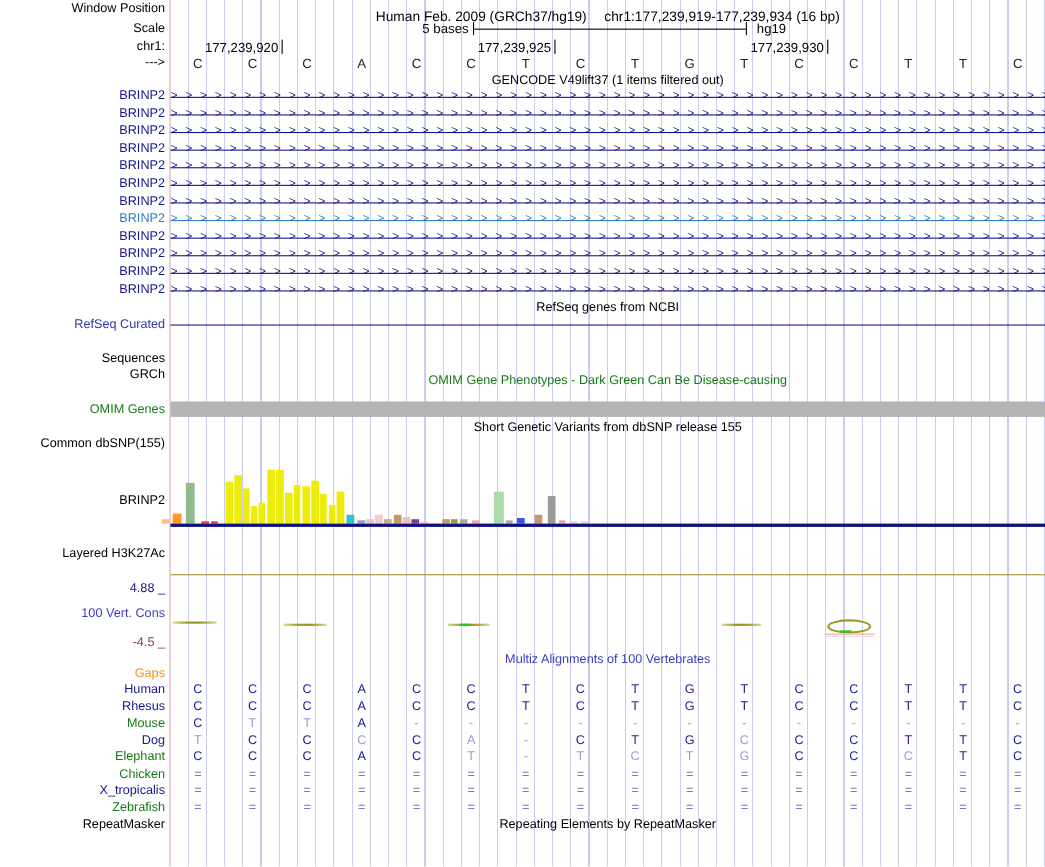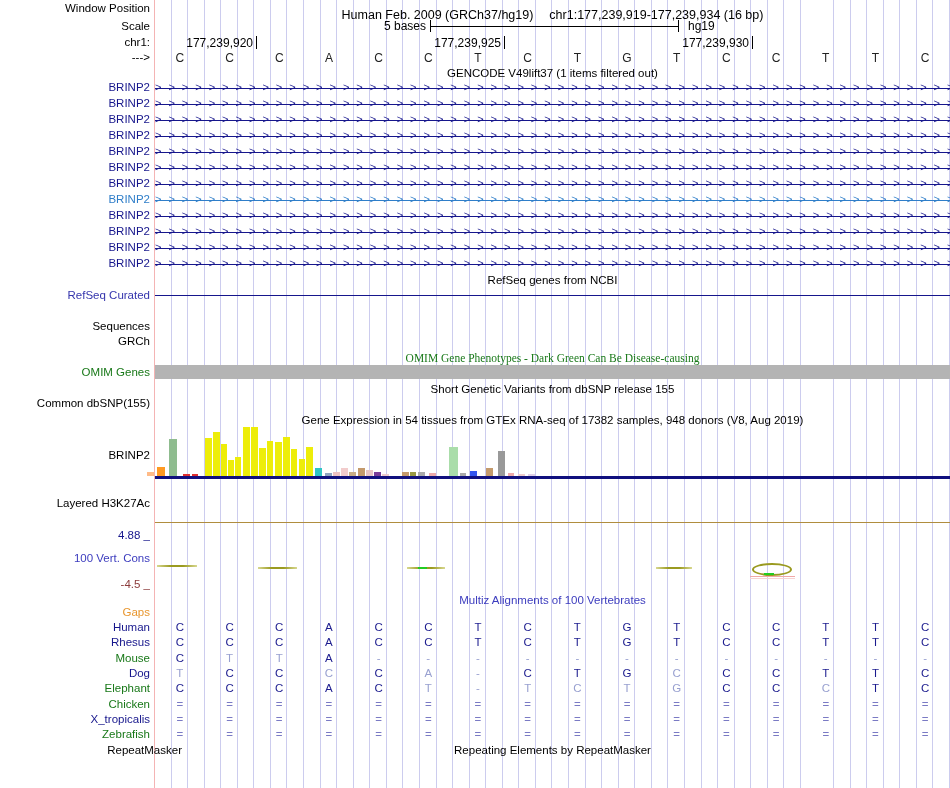--- a/index.html
+++ b/index.html
@@ -149,28 +149,27 @@
       </div>
     </div>
 
   <div class="title" style="top:274px;">RefSeq genes from NCBI</div>
   <div class="lbl refseq-lbl" style="top:289px;">RefSeq Curated</div>
   <div class="hline" id="refseq-line" style="left: 155px; top: 295px; width: 795px; background: rgb(22, 22, 140);"></div>
 
   <div class="lbl" style="top:320px;">Sequences</div>
   <div class="lbl" style="top:335px;">GRCh</div>
 
-  <div class="title green" style="top:352px;font-family:Liberation Serif, serif;">OMIM Gene Phenotypes - Dark Green Can Be Disease-causing</div>
+  <div class="title green" style="top:340px;">OMIM Gene Phenotypes - Dark Green Can Be Disease-causing</div>
   <div id="omim-bar" style="position: absolute; left: 155px; top: 365px; width: 795px; height: 14px; background: rgb(180, 180, 180);"></div>
   <div class="lbl green" style="top:366px;">OMIM Genes</div>
 
   <div class="title" style="top:383px;">Short Genetic Variants from dbSNP release 155</div>
   <div class="lbl" style="top:397px;">Common dbSNP(155)</div>
 
-  <div class="title" style="top:414px;">Gene Expression in 54 tissues from GTEx RNA-seq of 17382 samples, 948 donors (V8, Aug 2019)</div>
   <div class="lbl" style="top:449px;">BRINP2</div>
   <div id="gtex-bars" style="position:absolute;inset:0;">
       <div class="bar" style="left: 147px; width: 7px; height: 4px; top: 472px; background: rgb(255, 187, 136);"></div>
       <div class="bar" style="left: 157px; width: 8px; height: 9px; top: 467px; background: rgb(255, 153, 34);"></div>
       <div class="bar" style="left: 169px; width: 8px; height: 37px; top: 439px; background: rgb(143, 188, 143);"></div>
       <div class="bar" style="left: 183px; width: 7px; height: 2px; top: 474px; background: rgb(224, 48, 48);"></div>
       <div class="bar" style="left: 192px; width: 6px; height: 2px; top: 474px; background: rgb(224, 48, 48);"></div>
       <div class="bar" style="left: 205px; width: 7px; height: 38px; top: 438px; background: rgb(237, 237, 9);"></div>
       <div class="bar" style="left: 213px; width: 7px; height: 44px; top: 432px; background: rgb(237, 237, 9);"></div>
       <div class="bar" style="left: 221px; width: 6px; height: 32px; top: 444px; background: rgb(237, 237, 9);"></div>
@@ -362,14 +361,14 @@
       <div class="alncell" style="left: 602.188px; width: 49.6875px; top: 728.45px; color: rgb(122, 122, 196);">=</div>
       <div class="alncell" style="left: 651.875px; width: 49.6875px; top: 728.45px; color: rgb(122, 122, 196);">=</div>
       <div class="alncell" style="left: 701.562px; width: 49.6875px; top: 728.45px; color: rgb(122, 122, 196);">=</div>
       <div class="alncell" style="left: 751.25px; width: 49.6875px; top: 728.45px; color: rgb(122, 122, 196);">=</div>
       <div class="alncell" style="left: 800.938px; width: 49.6875px; top: 728.45px; color: rgb(122, 122, 196);">=</div>
       <div class="alncell" style="left: 850.625px; width: 49.6875px; top: 728.45px; color: rgb(122, 122, 196);">=</div>
       <div class="alncell" style="left: 900.312px; width: 49.6875px; top: 728.45px; color: rgb(122, 122, 196);">=</div>
     </div>
 
   <div class="title" style="top:744px;">Repeating Elements by RepeatMasker</div>
-  <div class="lbl" style="top:744px;padding-left:32px;">RepeatMasker</div>
+  <div class="lbl" style="top:744px;">RepeatMasker</div>
 </div>
 
 </body></html>

